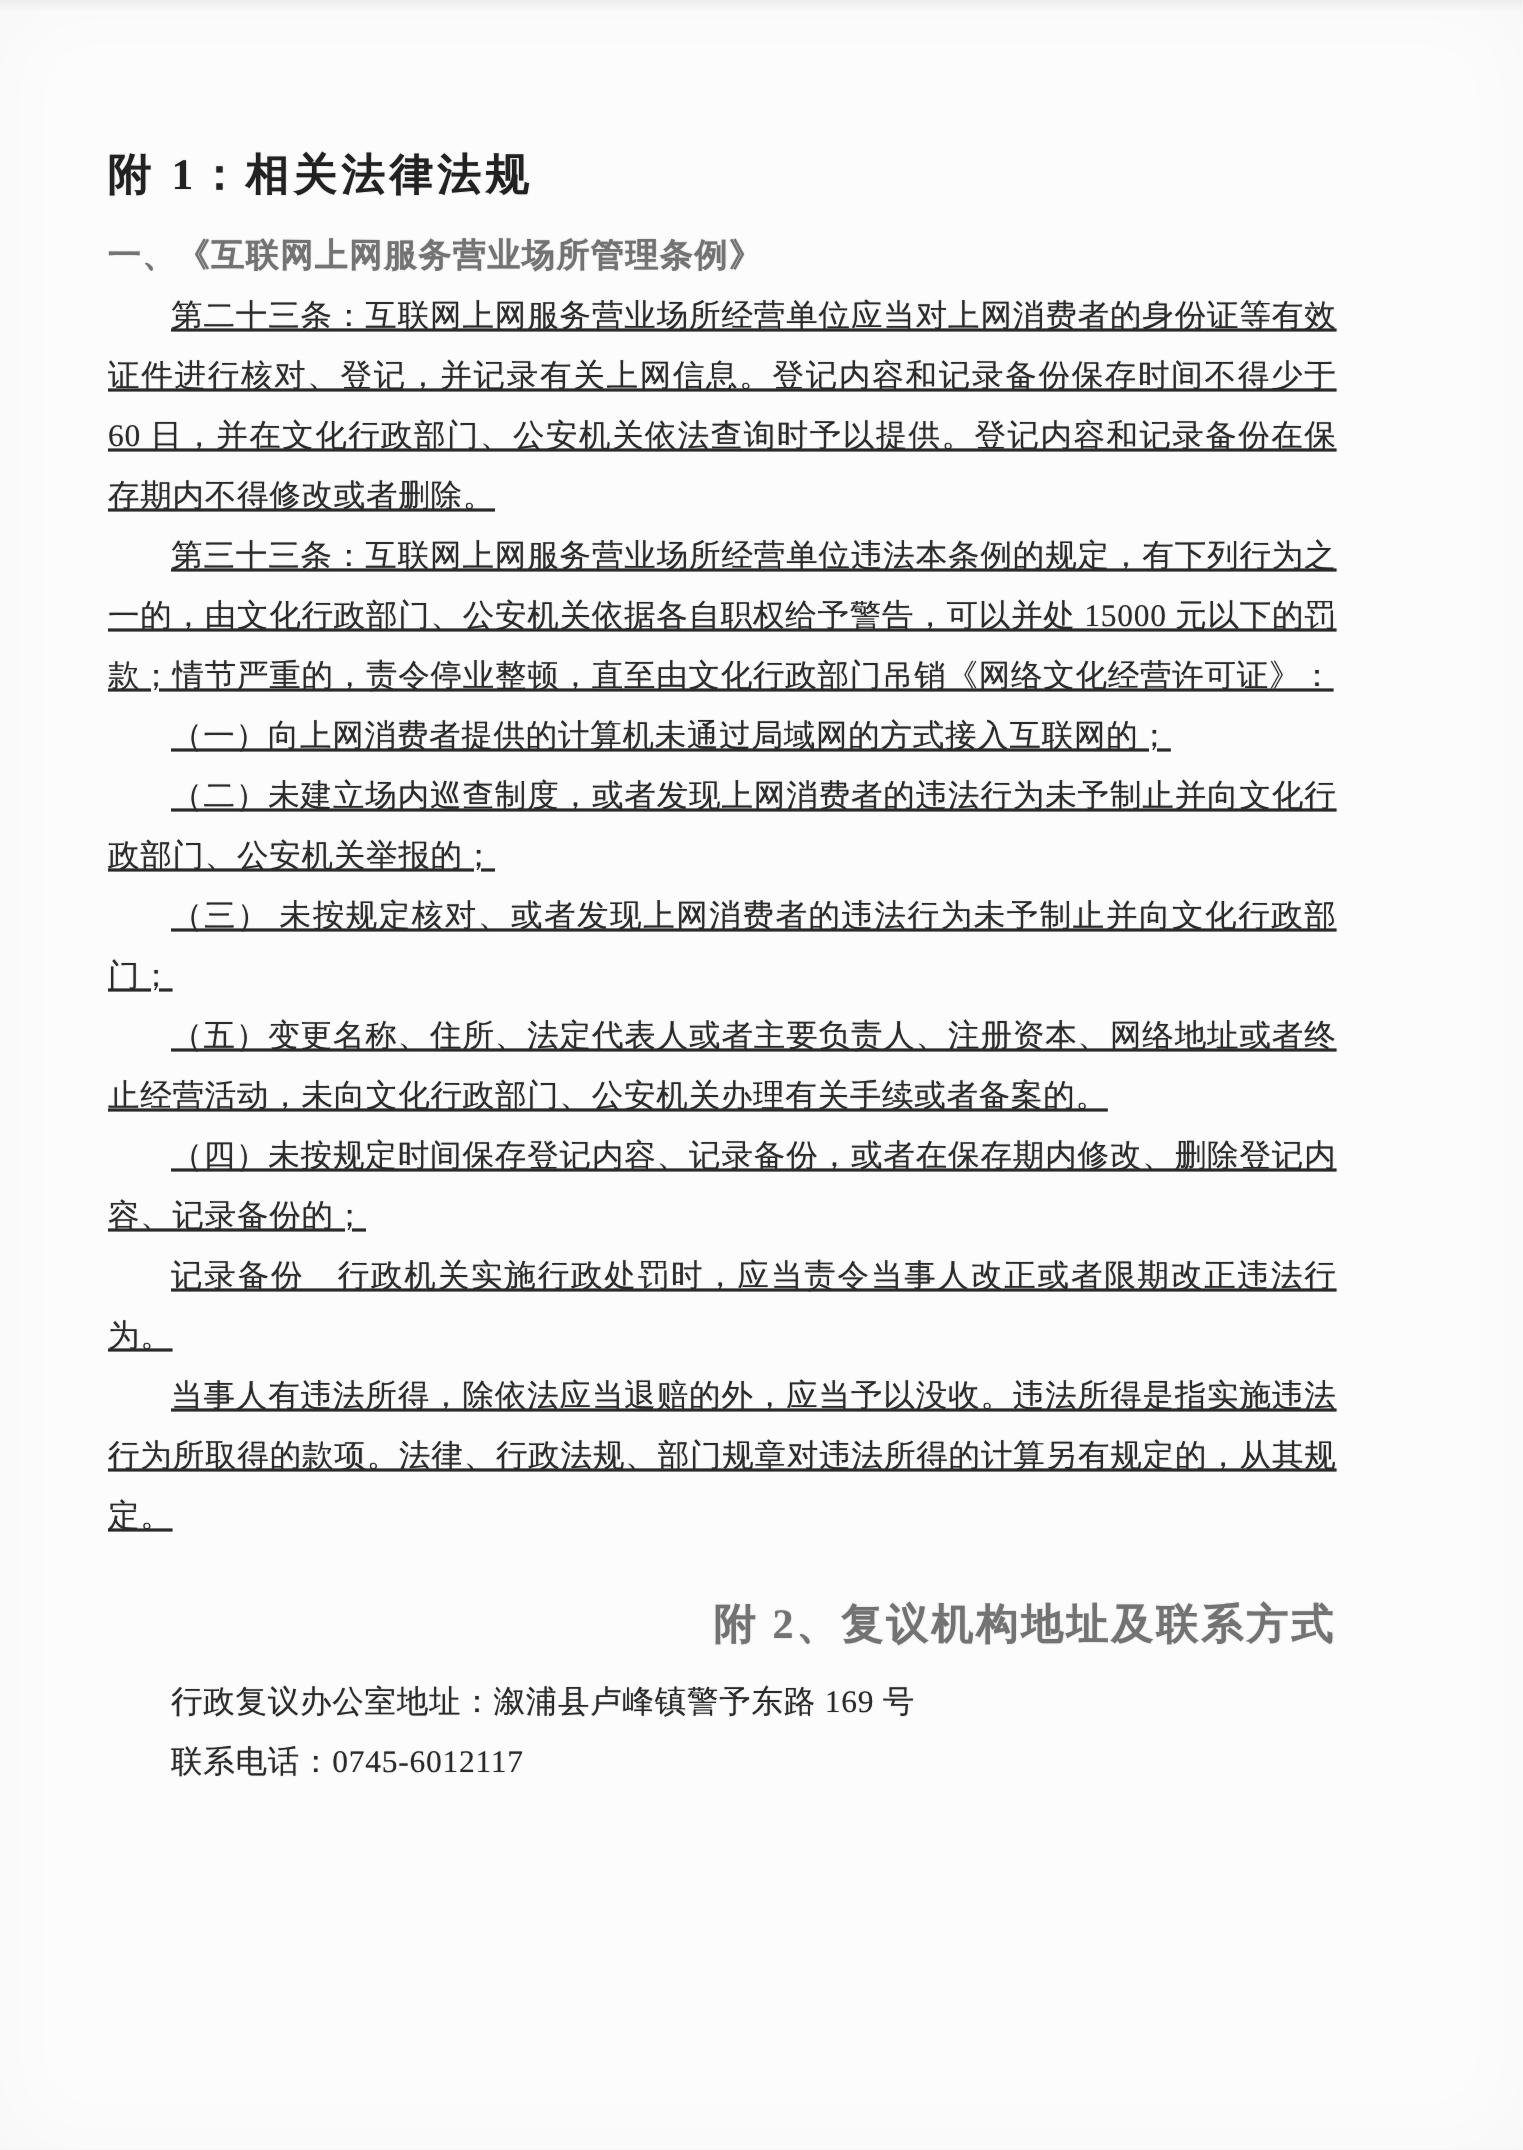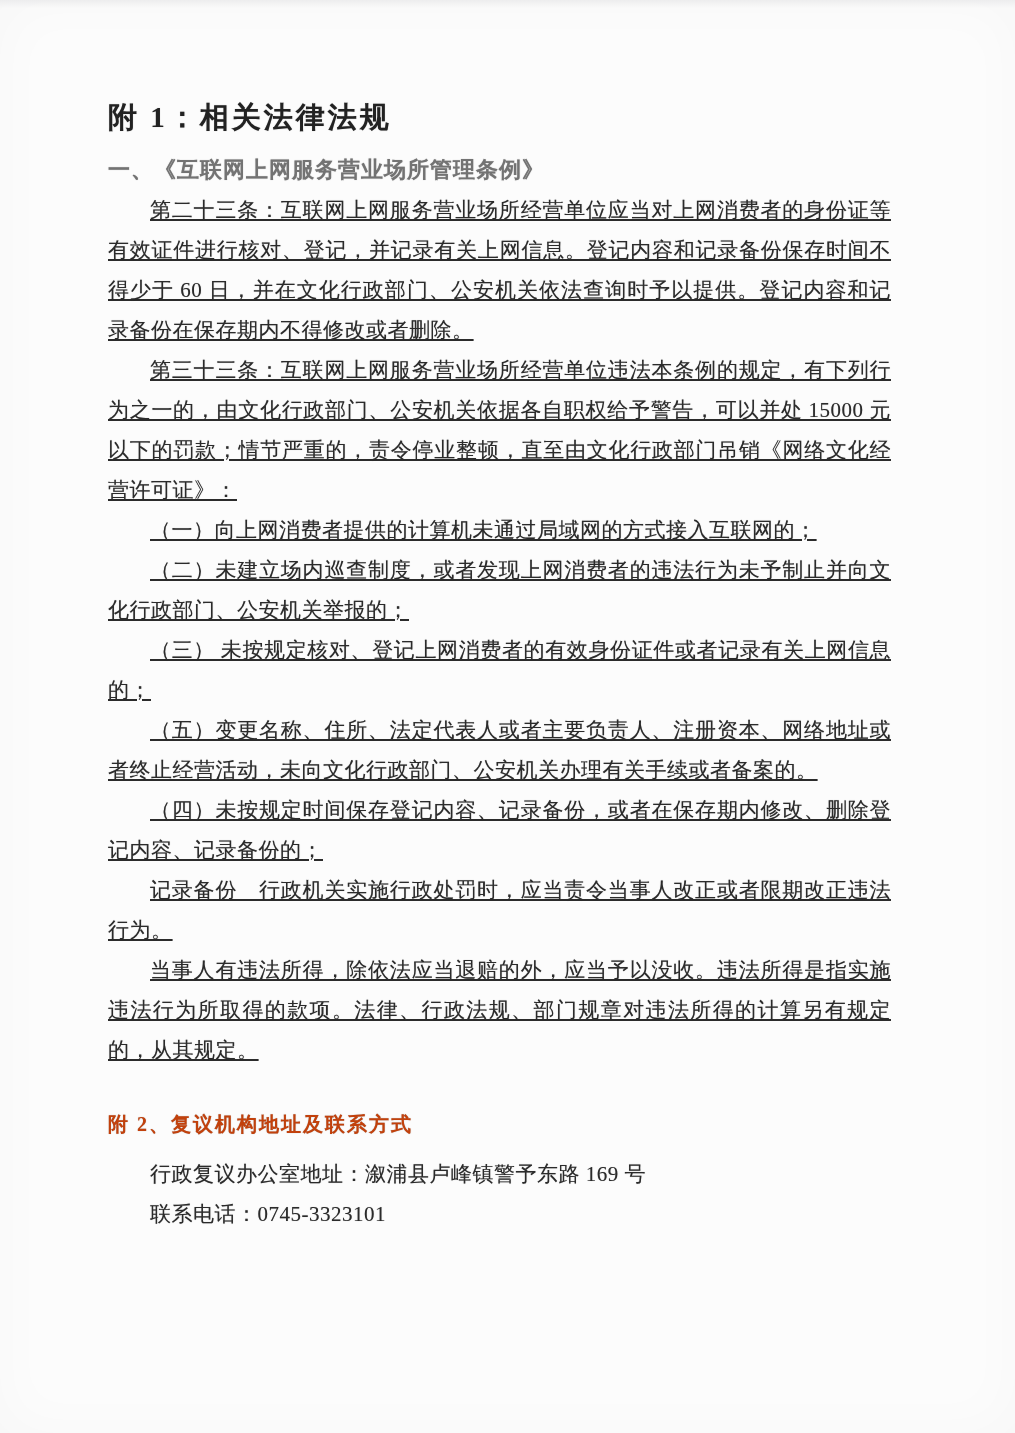--- a/index.html
+++ b/index.html
@@ -10,21 +10,21 @@
     background: #f2f2f3;
     font-family: "Liberation Serif", "DejaVu Serif", serif;
   }
   .page {
     position: relative;
     width: 1015px;
     height: 1433px;
     box-sizing: border-box;
     background: #fcfcfc;
     box-shadow: inset 0 0 60px rgba(0,0,0,0.025);
-    padding: 96px 124px 0 108px;
+    padding: 96px 124px 0 72px;
     overflow: hidden;
   }
   .page::before { 
     content: "";
     position: absolute;
     left: 0; top: 0; right: 0;
     height: 8px;
     background: linear-gradient(#ededee, rgba(237,237,238,0));
     pointer-events: none;
   }
@@ -56,26 +56,27 @@
     letter-spacing: 0.5px;
     color: #2b2b2b;
     text-indent: 2em;
     text-align: justify;
     text-justify: inter-ideograph;
     text-shadow: 0 0 0.8px rgba(43,43,43,0.45);
     text-decoration: underline;
   }
   .att2-title {
     margin: 32px 0 8px 0;
-    font-size: 20px;
+    font-size: 28px;
     font-weight: 700;
     line-height: 44px;
     letter-spacing: 2px;
-    color: #c2410c;
+    color: #737373;
     text-shadow: 0 0 1px rgba(34,34,34,0.35);
+    text-align: right;
   }
   .att2-line {
     margin: 0;
     font-size: 21px;
     line-height: 40px;
     letter-spacing: 0.5px;
     color: #2b2b2b;
     text-indent: 2em;
     text-shadow: 0 0 0.8px rgba(43,43,43,0.45);
   }
@@ -90,31 +91,31 @@
   <h2 class="sec-heading">一、《互联网上网服务营业场所管理条例》</h2>
 
   <p class="para">第二十三条：互联网上网服务营业场所经营单位应当对上网消费者的身份证等有效证件进行核对、登记，并记录有关上网信息。登记内容和记录备份保存时间不得少于 60 日，并在文化行政部门、公安机关依法查询时予以提供。登记内容和记录备份在保存期内不得修改或者删除。</p>
 
   <p class="para">第三十三条：互联网上网服务营业场所经营单位违法本条例的规定，有下列行为之一的，由文化行政部门、公安机关依据各自职权给予警告，可以并处 15000 元以下的罚款；情节严重的，责令停业整顿，直至由文化行政部门吊销《网络文化经营许可证》：</p>
 
   <p class="para">（一）向上网消费者提供的计算机未通过局域网的方式接入互联网的；</p>
 
   <p class="para">（二）未建立场内巡查制度，或者发现上网消费者的违法行为未予制止并向文化行政部门、公安机关举报的；</p>
 
-  <p class="para">（三） 未按规定核对、登记上网消费者的有效身份证件或者记录有关上网信息的；</p>
+  <p class="para">（三） 未按规定核对、或者发现上网消费者的违法行为未予制止并向文化行政部门；</p>
 
   <p class="para">（五）变更名称、住所、法定代表人或者主要负责人、注册资本、网络地址或者终止经营活动，未向文化行政部门、公安机关办理有关手续或者备案的。</p>
 
   <p class="para">（四）未按规定时间保存登记内容、记录备份，或者在保存期内修改、删除登记内容、记录备份的；</p>
 
 
   <p class="para">记录备份　行政机关实施行政处罚时，应当责令当事人改正或者限期改正违法行为。</p>
 
   <p class="para">当事人有违法所得，除依法应当退赔的外，应当予以没收。违法所得是指实施违法行为所取得的款项。法律、行政法规、部门规章对违法所得的计算另有规定的，从其规定。</p>
 
   <h1 class="att2-title">附 2、复议机构地址及联系方式</h1>
 
 
   <p class="att2-line">行政复议办公室地址：溆浦县卢峰镇警予东路 169 号</p>
 
-  <p class="att2-line">联系电话：0745-3323101</p>
+  <p class="att2-line">联系电话：0745-6012117</p>
 
 </div>
 
 </body></html>

